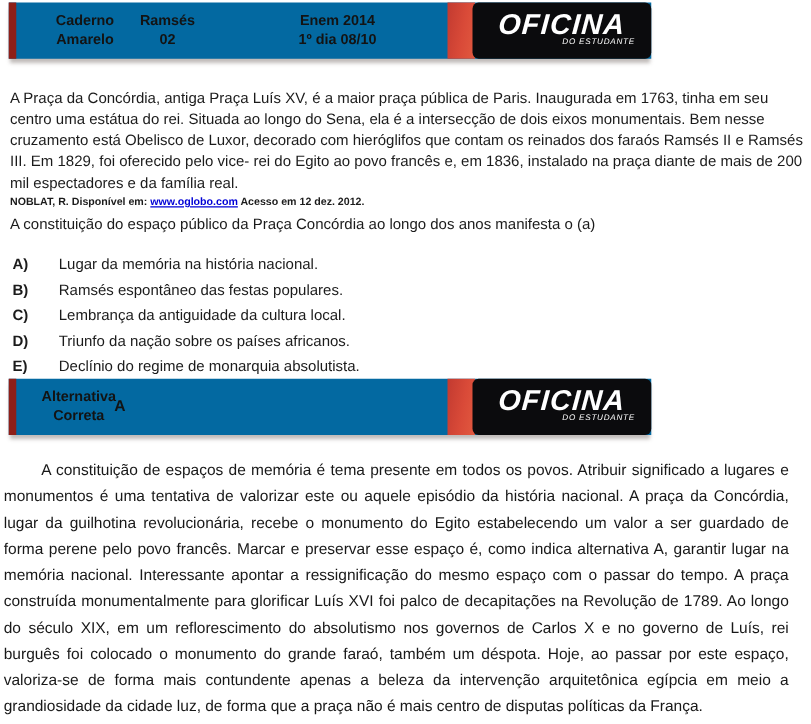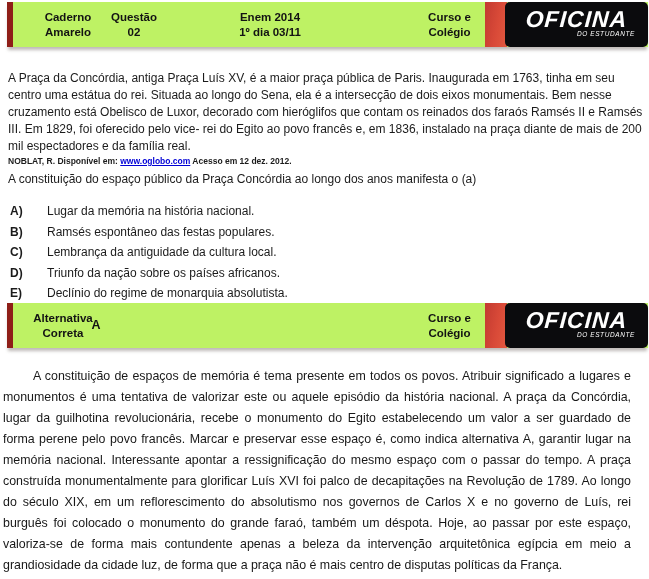--- a/index.html
+++ b/index.html
@@ -3,22 +3,22 @@
 <meta charset="utf-8">
 <style>
   html,body { margin:0; padding:0; background:#ffffff; }
   body {
     width:649px; height:579px; position:relative; overflow:hidden;
     font-family:"Liberation Sans","DejaVu Sans",sans-serif;
     -webkit-font-smoothing:antialiased;
   }
   
   .bar {
-    position:absolute; left:7px; width:641px; height:45px;
-    background:#bef264;
+    position:absolute; left:7px; width:514px; height:45px;
+    background:#0369a1;
     box-shadow:0 4px 3px -1px rgba(115,105,100,0.45);
   }
   .bar1 { top:2px; }
   .bar2 { top:303px;text-decoration:underline; }
   .accent {
     position:absolute; left:0; top:0; width:6px; height:100%;
     background:#8e1f18;
   }
   .hcol {
     position:absolute; top:0; height:100%;
@@ -69,27 +69,27 @@
 
 <header class="bar bar1">
   <div class="accent"></div>
 
   <div class="hcol" style="left:16px; width:90px;">
     <div>Caderno</div>
     <div>Amarelo</div>
   </div>
 
   <div class="hcol" style="left:96px; width:62px;">
-    <div>Questão</div>
+    <div>Ramsés</div>
     <div>02</div>
   </div>
 
   <div class="hcol" style="left:193px; width:140px;">
     <div>Enem 2014</div>
-    <div>1º dia 03/11</div>
+    <div>1º dia 08/10</div>
   </div>
 
   <div class="hcol" style="left:400px; width:85px;">
     <div>Curso e</div>
     <div>Colégio</div>
   </div>
 
   <div class="grad"></div>
 
   <div class="logo">

